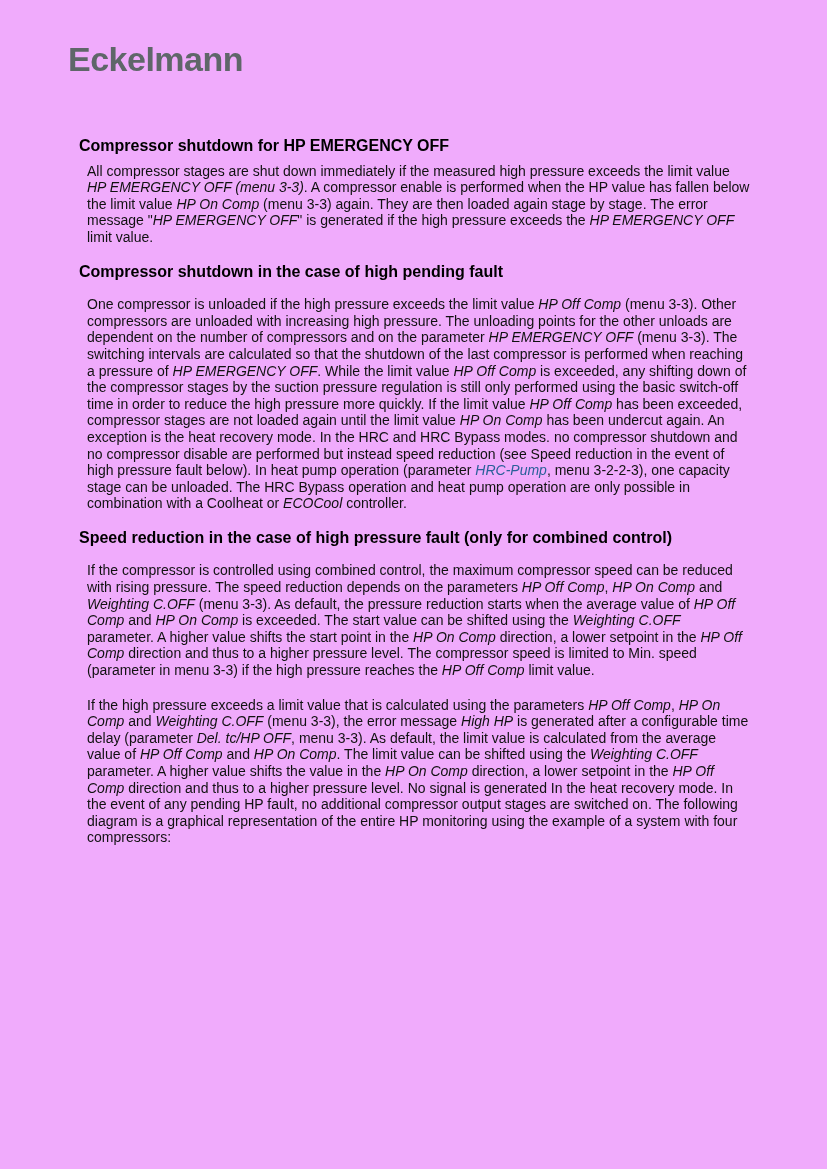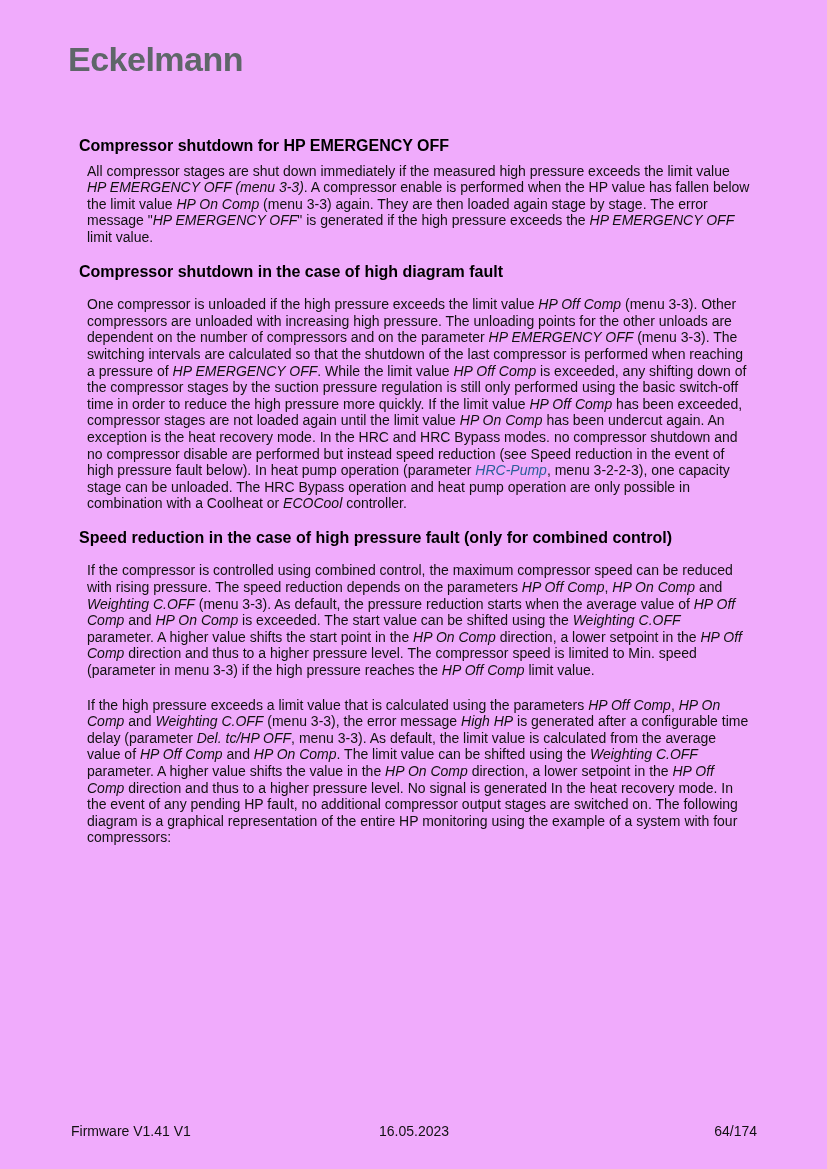--- a/index.html
+++ b/index.html
@@ -66,30 +66,25 @@
 
 <div class="page">
   <div class="logo">Eckelmann</div>
 
   <main class="content" id="sections">
       <section class="heading-gap">
         <h2>Compressor shutdown for HP EMERGENCY OFF</h2>
         <p><span>All compressor stages are shut down immediately if the measured high pressure exceeds the limit value </span><span class="it">HP EMERGENCY OFF (menu 3-3)</span><span>. A compressor enable is performed when the HP value has fallen below the limit value </span><span class="it">HP On Comp</span><span> (menu 3-3) again. They are then loaded again stage by stage. The error message "</span><span class="it">HP EMERGENCY OFF</span><span>" is generated if the high pressure exceeds the </span><span class="it">HP EMERGENCY OFF</span><span> limit value.</span></p>
       </section>
       <section>
-        <h2>Compressor shutdown in the case of high diagram fault</h2>
+        <h2>Compressor shutdown in the case of high pending fault</h2>
         <p><span>One compressor is unloaded if the high pressure exceeds the limit value </span><span class="it">HP Off Comp</span><span> (menu 3-3). Other compressors are unloaded with increasing high pressure. The unloading points for the other unloads are dependent on the number of compressors and on the parameter </span><span class="it">HP EMERGENCY OFF</span><span> (menu 3-3). The switching intervals are calculated so that the shutdown of the last compressor is performed when reaching a pressure of </span><span class="it">HP EMERGENCY OFF</span><span>. While the limit value </span><span class="it">HP Off Comp</span><span> is exceeded, any shifting down of the compressor stages by the suction pressure regulation is still only performed using the basic switch-off time in order to reduce the high pressure more quickly. If the limit value </span><span class="it">HP Off Comp</span><span> has been exceeded, compressor stages are not loaded again until the limit value </span><span class="it">HP On Comp</span><span> has been undercut again. An exception is the heat recovery mode. In the HRC and HRC Bypass modes. no compressor shutdown and no compressor disable are performed but instead speed reduction (see Speed reduction in the event of high pressure fault below). In heat pump operation (parameter </span><a class="it link" href="#">HRC-Pump</a><span>, menu 3-2-2-3), one capacity stage can be unloaded. The HRC Bypass operation and heat pump operation are only possible in combination with a Coolheat or </span><span class="it">ECOCool</span><span> controller.</span></p>
       </section>
       <section>
         <h2>Speed reduction in the case of high pressure fault (only for combined control)</h2>
         <p><span>If the compressor is controlled using combined control, the maximum compressor speed can be reduced with rising pressure. The speed reduction depends on the parameters </span><span class="it">HP Off Comp</span><span>, </span><span class="it">HP On Comp</span><span> and </span><span class="it">Weighting C.OFF</span><span> (menu 3-3). As default, the pressure reduction starts when the average value of </span><span class="it">HP Off Comp</span><span> and </span><span class="it">HP On Comp</span><span> is exceeded. The start value can be shifted using the </span><span class="it">Weighting C.OFF</span><span> parameter. A higher value shifts the start point in the </span><span class="it">HP On Comp</span><span> direction, a lower setpoint in the </span><span class="it">HP Off Comp</span><span> direction and thus to a higher pressure level. The compressor speed is limited to Min. speed (parameter in menu 3-3) if the high pressure reaches the </span><span class="it">HP Off Comp</span><span> limit value.</span></p>
       </section>
       <section>
         <p><span>If the high pressure exceeds a limit value that is calculated using the parameters </span><span class="it">HP Off Comp</span><span>, </span><span class="it">HP On Comp</span><span> and </span><span class="it">Weighting C.OFF</span><span> (menu 3-3), the error message </span><span class="it">High HP</span><span> is generated after a configurable time delay (parameter </span><span class="it">Del. tc/HP OFF</span><span>, menu 3-3). As default, the limit value is calculated from the average value of </span><span class="it">HP Off Comp</span><span> and </span><span class="it">HP On Comp</span><span>. The limit value can be shifted using the </span><span class="it">Weighting C.OFF</span><span> parameter. A higher value shifts the value in the </span><span class="it">HP On Comp</span><span> direction, a lower setpoint in the </span><span class="it">HP Off Comp</span><span> direction and thus to a higher pressure level. No signal is generated In the heat recovery mode. In the event of any pending HP fault, no additional compressor output stages are switched on. The following diagram is a graphical representation of the entire HP monitoring using the example of a system with four compressors:</span></p>
       </section>
     </main>
 
-  <div class="footer">
-    <span class="f-left">Firmware V1.41 V1</span>
-    <span class="f-center">16.05.2023</span>
-    <span class="f-right">64/174</span>
-  </div>
 </div>
 
 </body></html>

